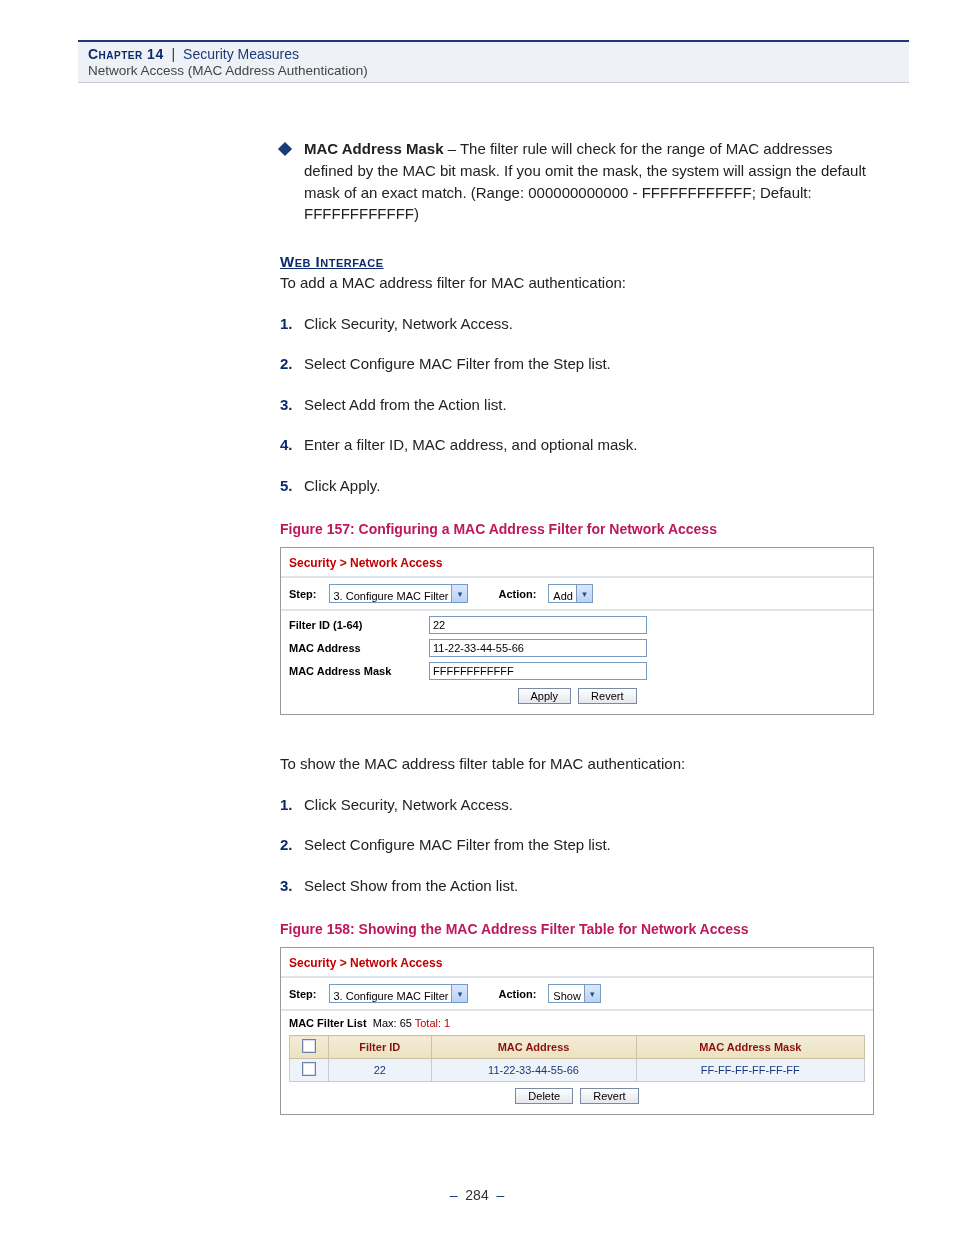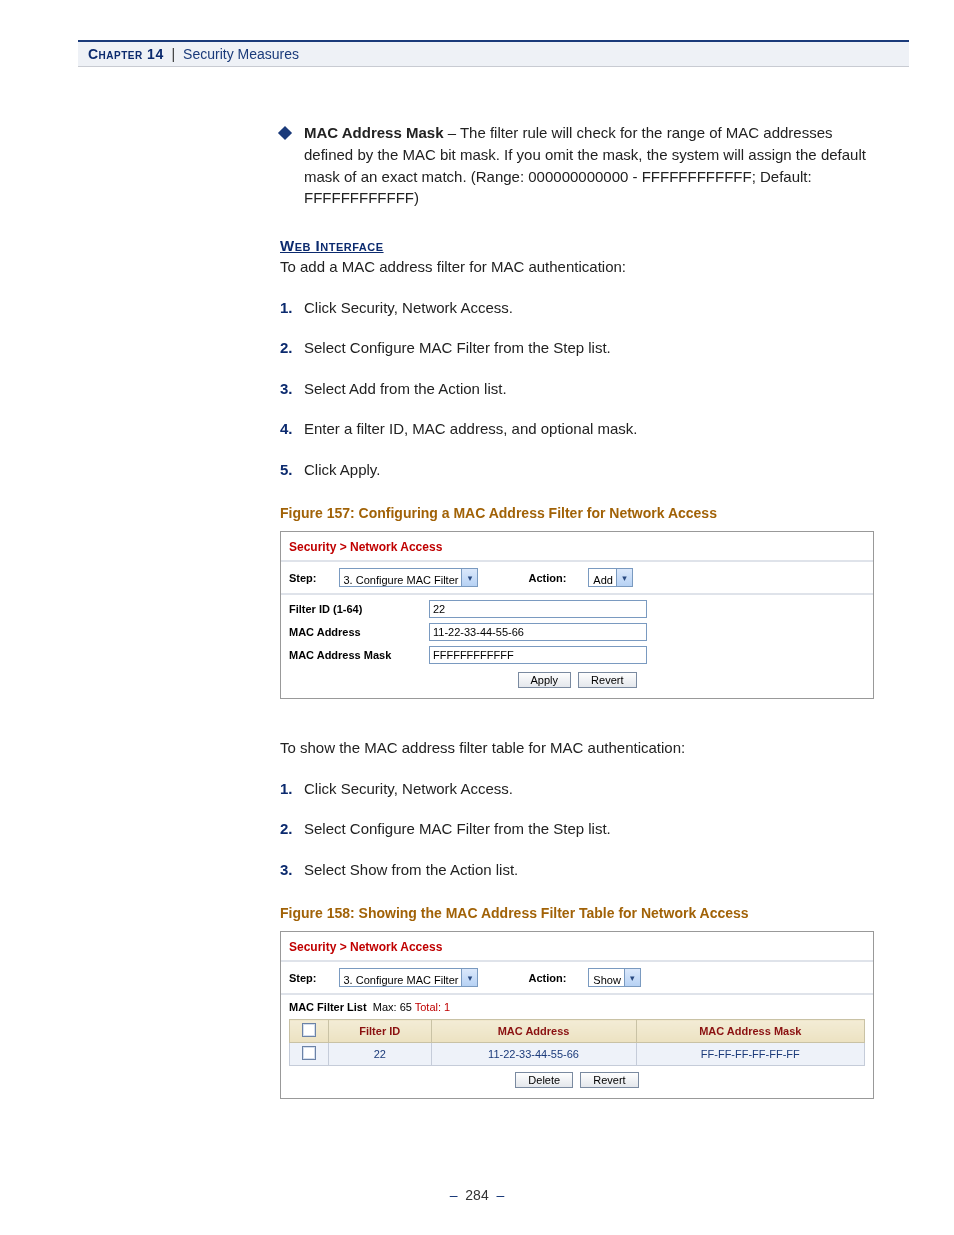--- a/index.html
+++ b/index.html
@@ -40,29 +40,29 @@
   .bullet-body { flex:1; line-height:1.45; color:#222;}
   .bullet-body b { font-weight:bold; }
   .sec-head {
     font-variant: small-caps; font-weight:bold; color:#0b2a6e;
     letter-spacing:.5px; margin-top:28px;text-decoration:underline;
   }
   .para { margin:2px 0 16px 0; color:#222; line-height:1.5;}
   ol.steps { list-style:none; padding:0; margin:0 0 20px 0;}
   ol.steps li { margin:18px 0; color:#222; line-height:1.5; display:flex;}
   ol.steps li .num { font-weight:bold; color:#0b2a6e; width:24px; flex:0 0 24px;}
-  .fig-caption { font-weight:bold; color:#a16207; font-size:14px; margin:24px 0 10px 0;}
+  .fig-caption { font-weight:bold; color:#be185d; font-size:14px; margin:24px 0 10px 0;}
   .screenshot {
     border:1px solid #999; background:#fff; padding:0; font-family: Tahoma, Arial, sans-serif;
     font-size:11px; color:#000;
   }
   .ss-pad { padding:8px 8px 10px 8px;}
   .ss-crumb { color:#c00000; font-weight:bold; font-size:12px; margin-bottom:6px;}
   .ss-hr { border-top:2px solid #dfe3ea; margin:4px -8px;}
-  .ss-row { display:flex; align-items:center; gap:22px; margin:6px 0;}
+  .ss-row { display:flex; align-items:center; gap:12px; margin:6px 0;}
   .ss-field-label { font-weight:bold; width:140px; display:inline-block; font-size:11px;}
   .ss-select {
     display:inline-flex; align-items:flex-end; border:1px solid #7a9ac0;
     background:#fff; height:17px; font-size:11px; padding:0 0 0 4px;
   }
   .ss-select .arrow {
     width:15px; height:17px; margin-left:3px;
     background:linear-gradient(#dbe8fb,#b7d2f4);
     border-left:1px solid #7a9ac0;
     display:flex; align-items:center; justify-content:center; color:#2a4a80; font-size:9px;
@@ -102,20 +102,21 @@
 <body>
 
 <div class="page">
   <div class="header-rule-top"></div>
   <div class="header-block">
     <div class="crumb-line1">
       <span class="crumb-chapter">Chapter 14</span>
       <span class="crumb-sep">|</span>
       <span class="crumb-title">Security Measures</span>
     </div>
+    <div class="crumb-line2">Network Access (MAC Address Authentication)</div>
   </div>
 
   <div class="content">
 
     <div class="bullet-row">
       <div class="diamond"></div>
       <div class="bullet-body">
         <b>MAC Address Mask</b><span> – The filter rule will check for the range of MAC addresses defined by the MAC bit mask. If you omit the mask, the system will assign the default mask of an exact match. (Range: 000000000000 - FFFFFFFFFFFF; Default: FFFFFFFFFFFF)</span>
       </div>
     </div>

